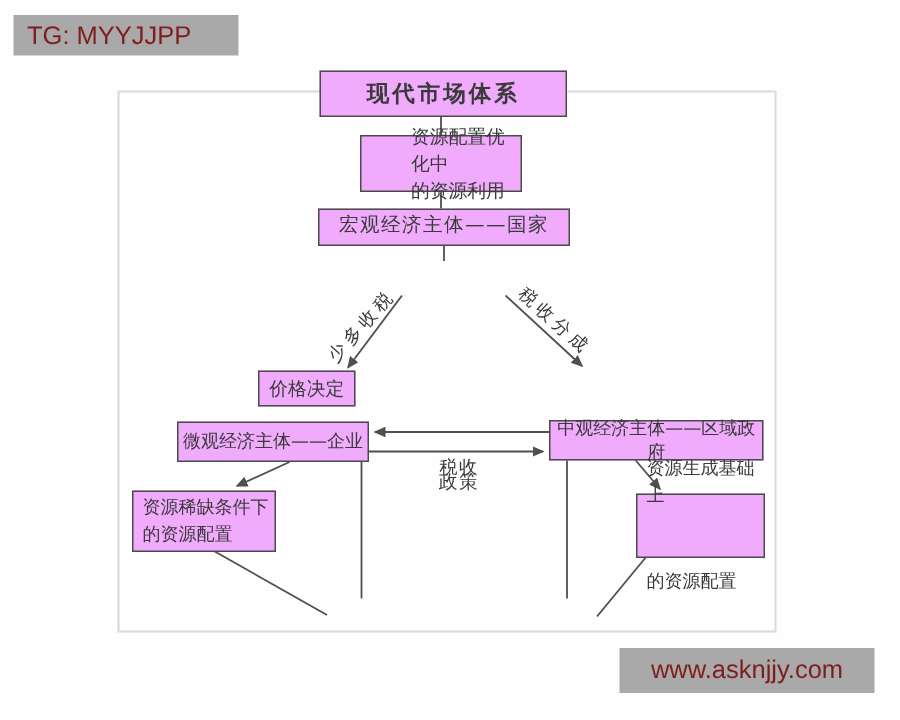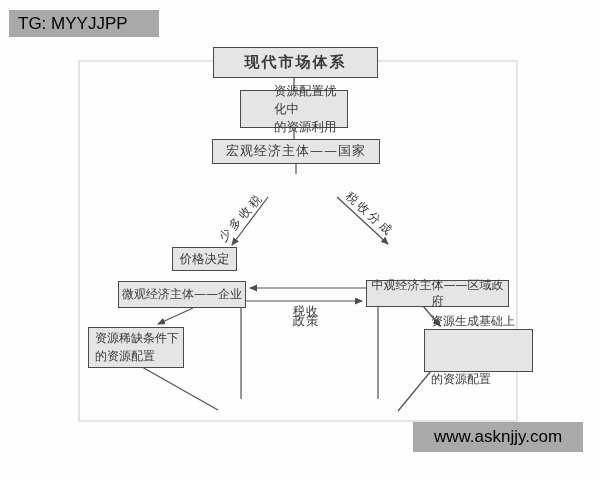--- a/index.html
+++ b/index.html
@@ -2,34 +2,34 @@
 <html><head>
 <meta charset="utf-8">
 <style>
   html,body{margin:0;padding:0;background:#ffffff;}
   #canvas{
     position:relative;width:600px;height:480px;background:#fefefe;
     font-family:"DejaVu Sans",sans-serif;overflow:hidden;
   }
   #wires{position:absolute;left:0;top:0;width:600px;height:480px;}
   .box{
-    position:absolute;box-sizing:border-box;background:#e5e5e5;
+    position:absolute;box-sizing:border-box;background:#f0abfc;
     border:1.4px solid #4a4a4a;color:#3a3a3a;
     display:flex;align-items:center;justify-content:center;
     text-align:center;line-height:1.3;
   }
   .box.bold{font-weight:bold;letter-spacing:2px;font-size:15px;}
   .box.twoline{flex-direction:column;align-items:flex-start;justify-content:center;
     padding-left:6px;text-align:left;line-height:1.45;}
   .edge-label{
     position:absolute;color:#3a3a3a;display:flex;align-items:center;justify-content:center;
     white-space:nowrap;
   }
   .wm{
-    position:absolute;background:#a9a9a9;color:#000000;
+    position:absolute;background:#a9a9a9;color:#7f1d1d;
     font-family:"Liberation Sans",sans-serif;font-size:17px;
     display:flex;align-items:center;
   }
   .wm.tl{padding-left:9px;}
   .wm.br{justify-content:center;}
 </style>
 </head>
 <body>
 
 <div id="canvas">
@@ -80,31 +80,31 @@
 
   <div class="box" style="left:118px;top:281px;width:128px;height:27px;font-size:12px;">微观经济主体——企业</div>
 
   <div class="box" style="left:366px;top:280px;width:143px;height:27px;font-size:12px;">中观经济主体——区域政府</div>
 
   <div class="box twoline" style="left:88px;top:327px;width:96px;height:41px;font-size:12px;">
     <span>资源稀缺条件下</span>
     <span>的资源配置</span>
   </div>
 
-  <div class="box twoline" style="left:424px;top:329px;width:109px;height:43px;font-size:12px;gap:40px;">
+  <div class="box twoline" style="left:424px;top:329px;width:86px;height:43px;font-size:12px;gap:40px;">
     <span>资源生成基础上</span>
     <span>的资源配置</span>
   </div>
 
 
   <div class="edge-label" style="left:205px;top:209px;width:72px;height:16px;font-size:12px;letter-spacing:3px;transform:rotate(-48deg);">少多收税</div>
 
   <div class="edge-label" style="left:334px;top:206px;width:72px;height:16px;font-size:12px;letter-spacing:3px;transform:rotate(42deg);">税收分成</div>
 
   <div class="edge-label" style="left:283px;top:271px;width:46px;height:16px;font-size:12.5px;letter-spacing:1px;margin-top:42px;">政策</div>
 
   <div class="edge-label" style="left:283px;top:303px;width:46px;height:16px;font-size:12px;letter-spacing:1px;">税收</div>
 
   <div class="wm tl" style="left:9px;top:10px;width:141px;height:27px;">TG: MYYJJPP</div>
 
-  <div class="wm br" style="left:413px;top:422px;width:170px;height:30px;">www.asknjjy.com</div>
+  <div class="wm br" style="left:413px;top:432px;width:170px;height:30px;">www.asknjjy.com</div>
 
 </div>
 
 </body></html>

